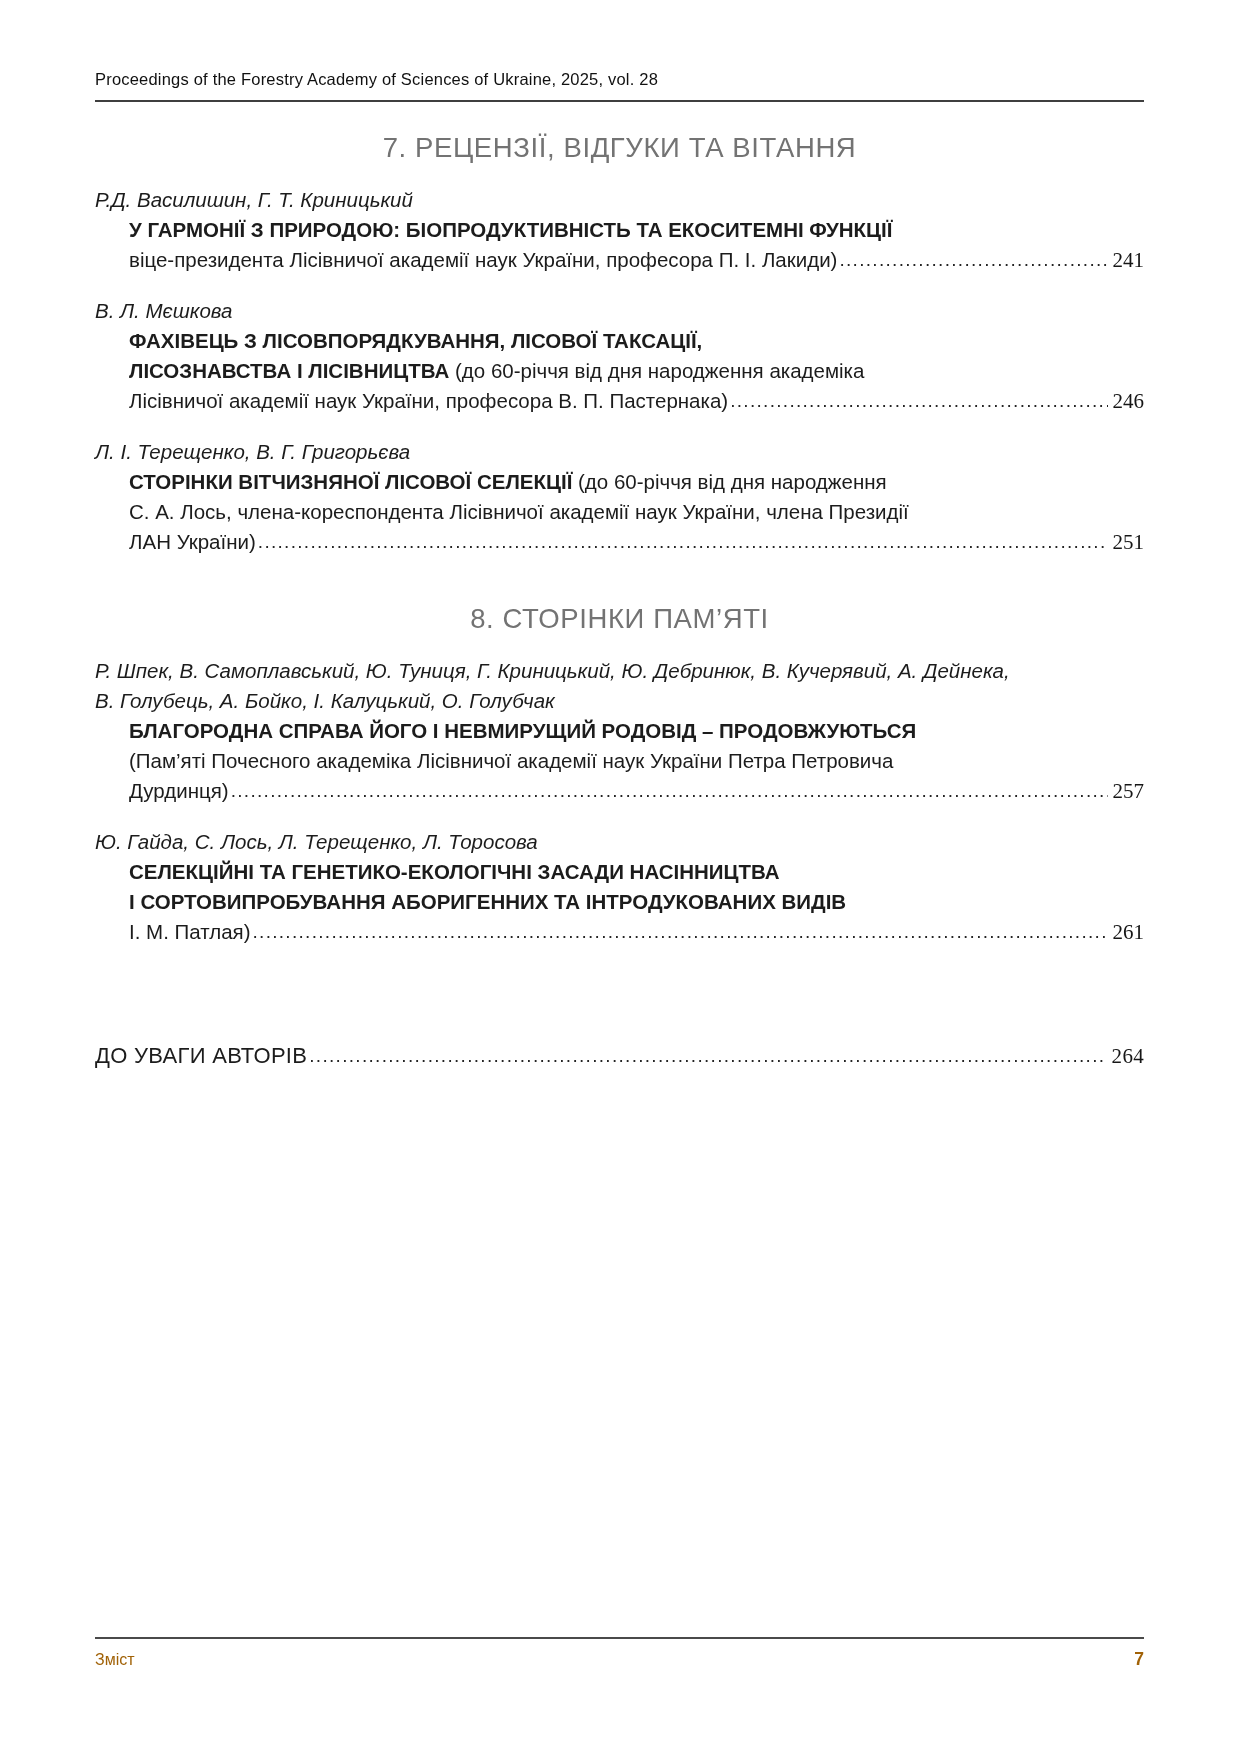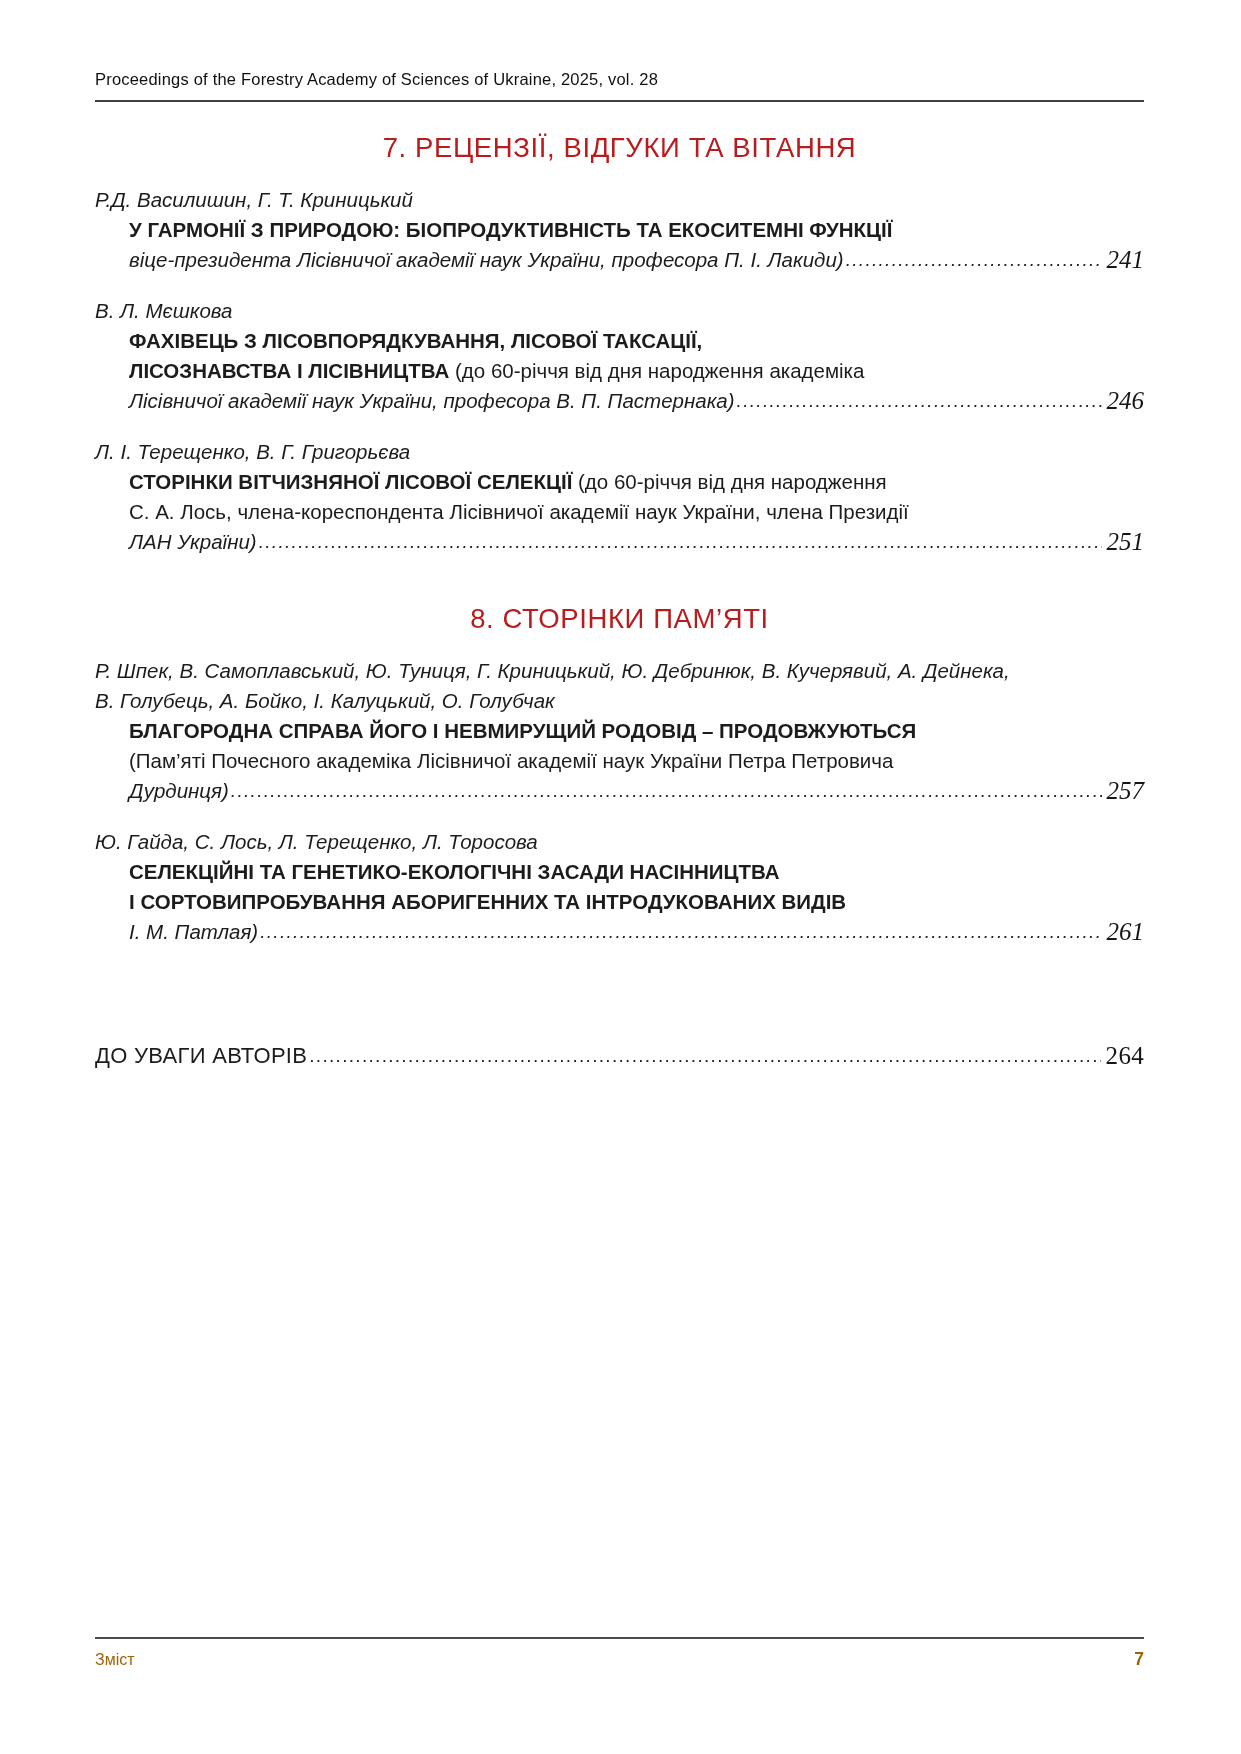--- a/index.html
+++ b/index.html
@@ -18,46 +18,46 @@
     color: #111;
     padding-bottom: 11px;
     border-bottom: 2px solid #3f3f3f;
     letter-spacing: 0.2px;
   }
 
   .section-heading {
     text-align: center;
     font-size: 27.5px;
     letter-spacing: 0.6px;
-    color: #b91c1c;
+    color: #737373;
     margin-top: 30px;
   }
   .section-heading.sec-1 { margin-top: 46px; }
 
   .entry { margin-top: 21px; font-size: 20.5px; line-height: 30px; }
   .authors { font-style: italic; white-space: nowrap; }
   .tline { padding-left: 34px; white-space: nowrap; }
-  .tline.flexline { display: flex; align-items: flex-start; font-style: italic; }
+  .tline.flexline { display: flex; align-items: flex-start; }
   .lasttext { flex: 0 0 auto; white-space: nowrap; }
   .b { font-weight: 700; }
 
   .dots {
     flex: 1 1 auto;
     min-width: 30px;
     overflow: hidden;
     white-space: nowrap;
     letter-spacing: 1.3px;
     margin: 0 5px 0 2px;
     color: #242424;
     font-size: 19px;
   }
   .pagenum {
     flex: 0 0 auto;
     font-family: "Liberation Serif", serif;
-    font-size: 25px;
+    font-size: 21px;
     color: #161616;
   }
 
   .notice {
     display: flex;
     align-items: flex-end;
     margin-top: 94px;
     font-size: 22px;
     line-height: 30px;
     letter-spacing: 0.3px;

